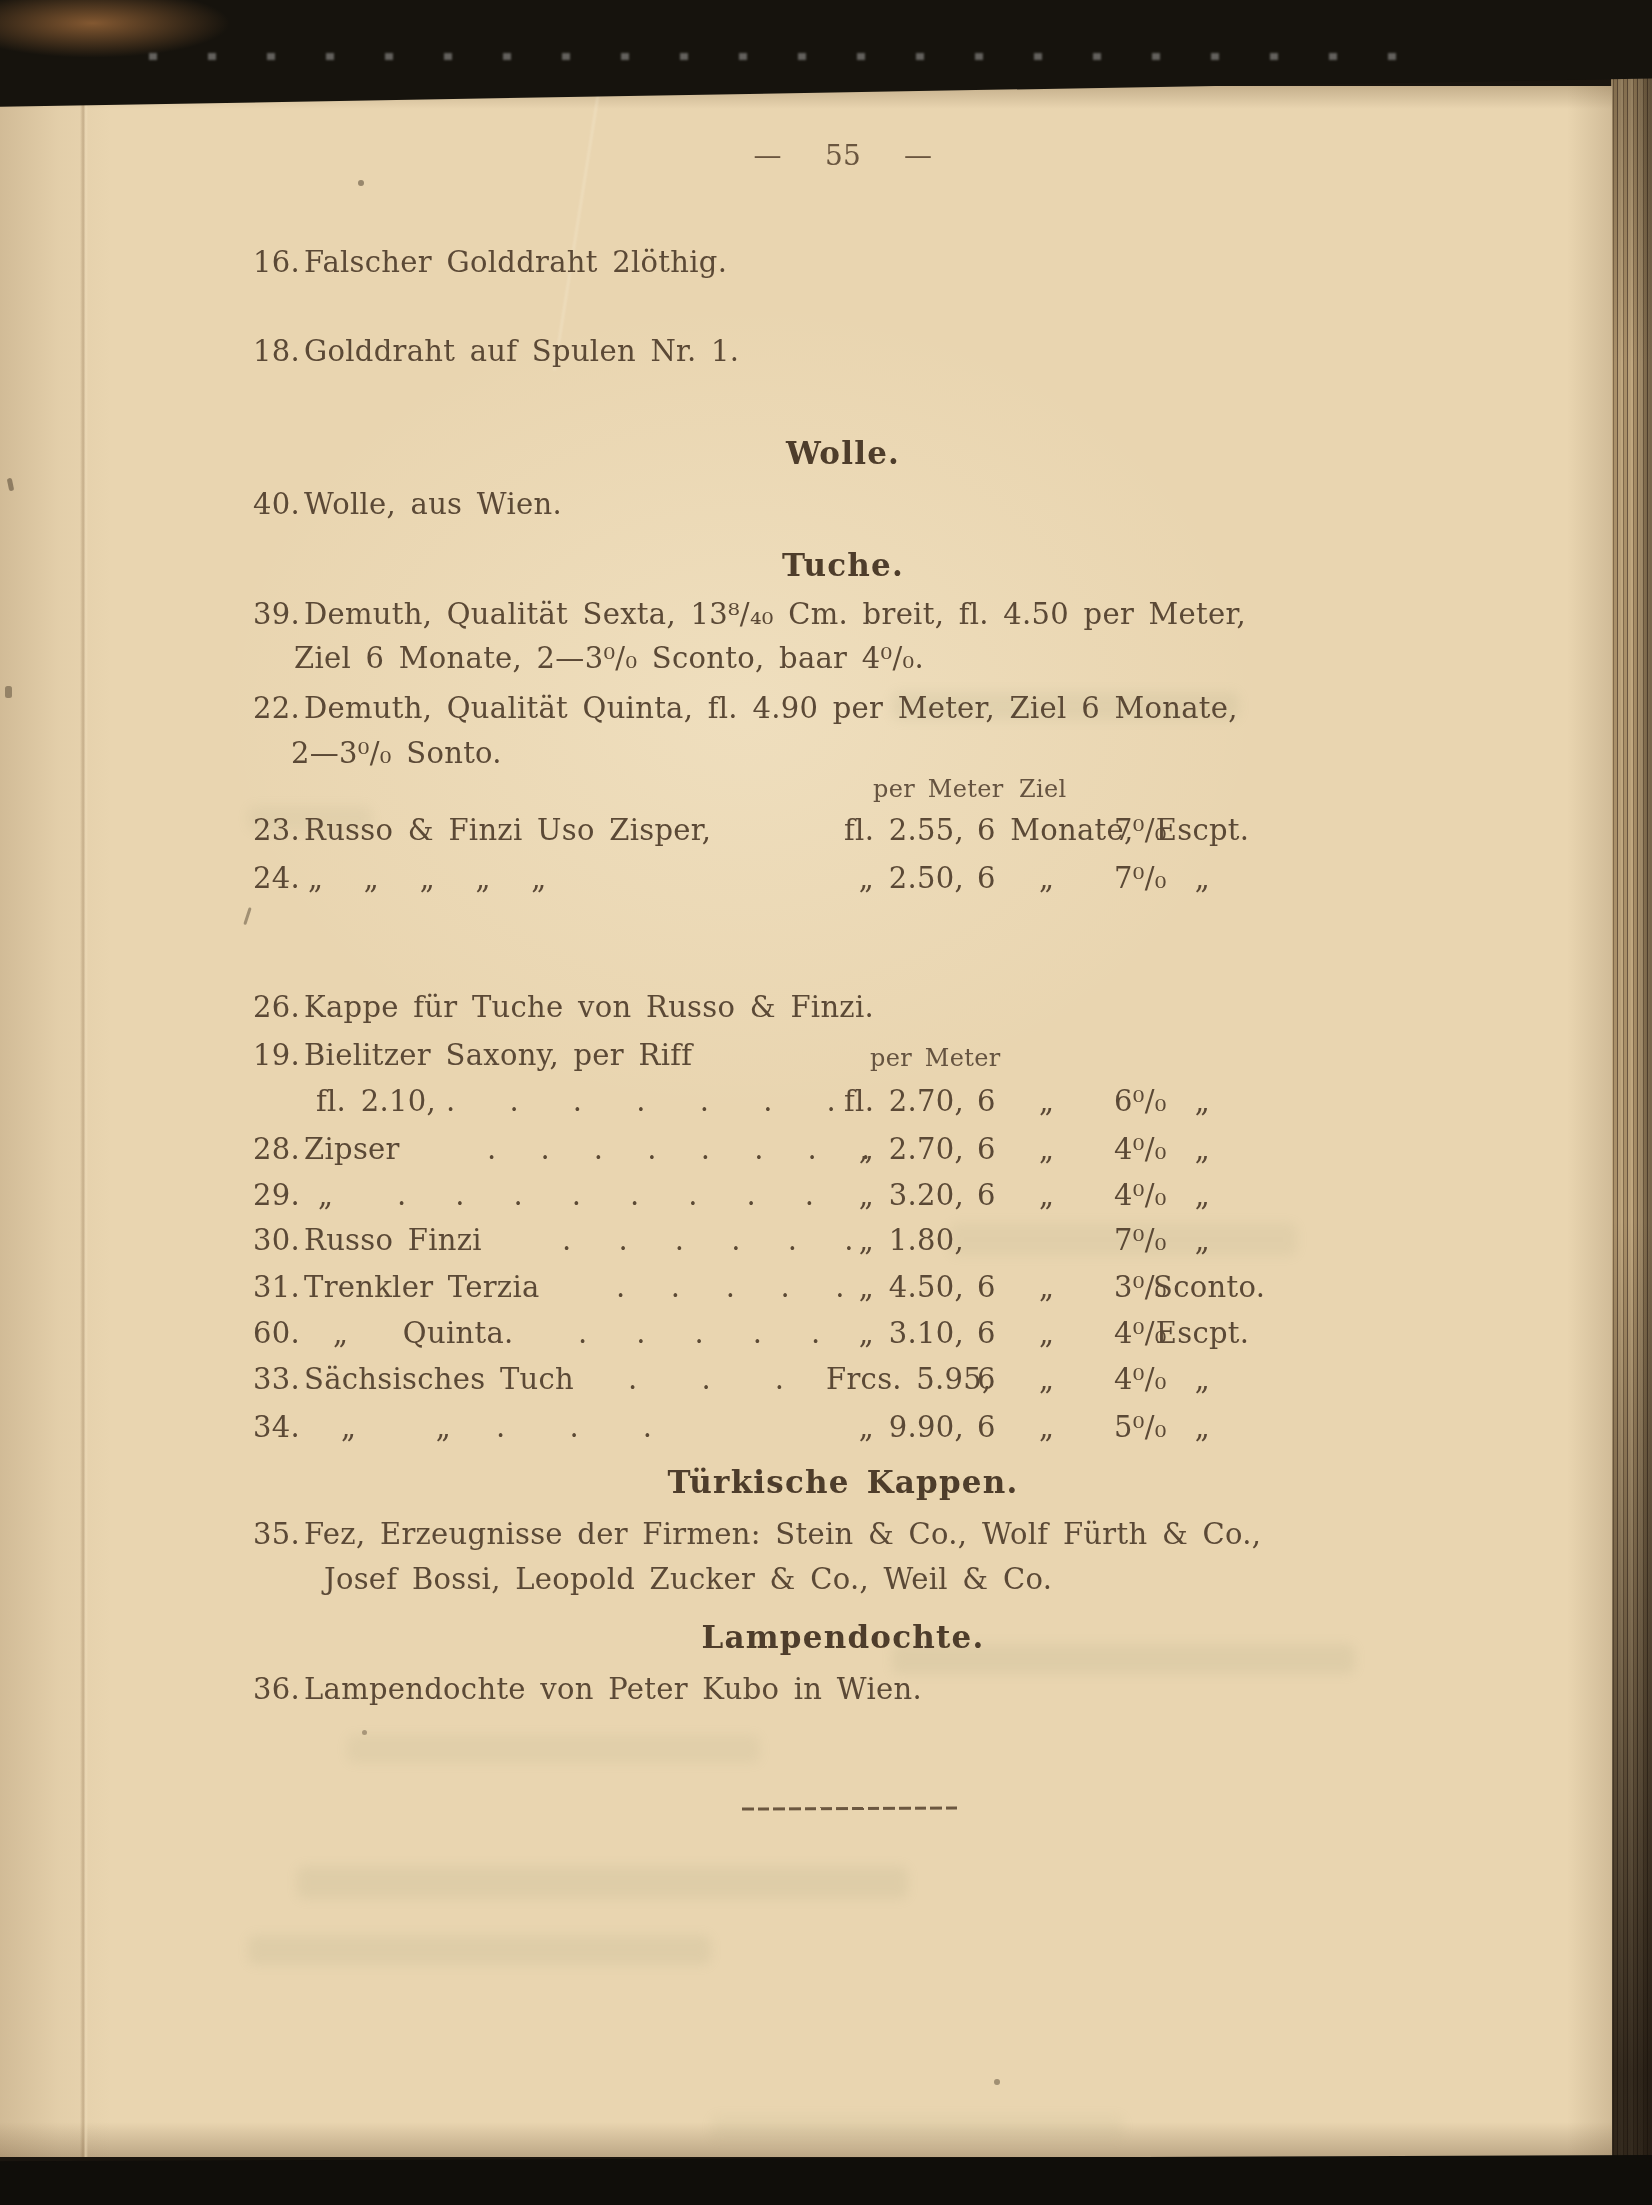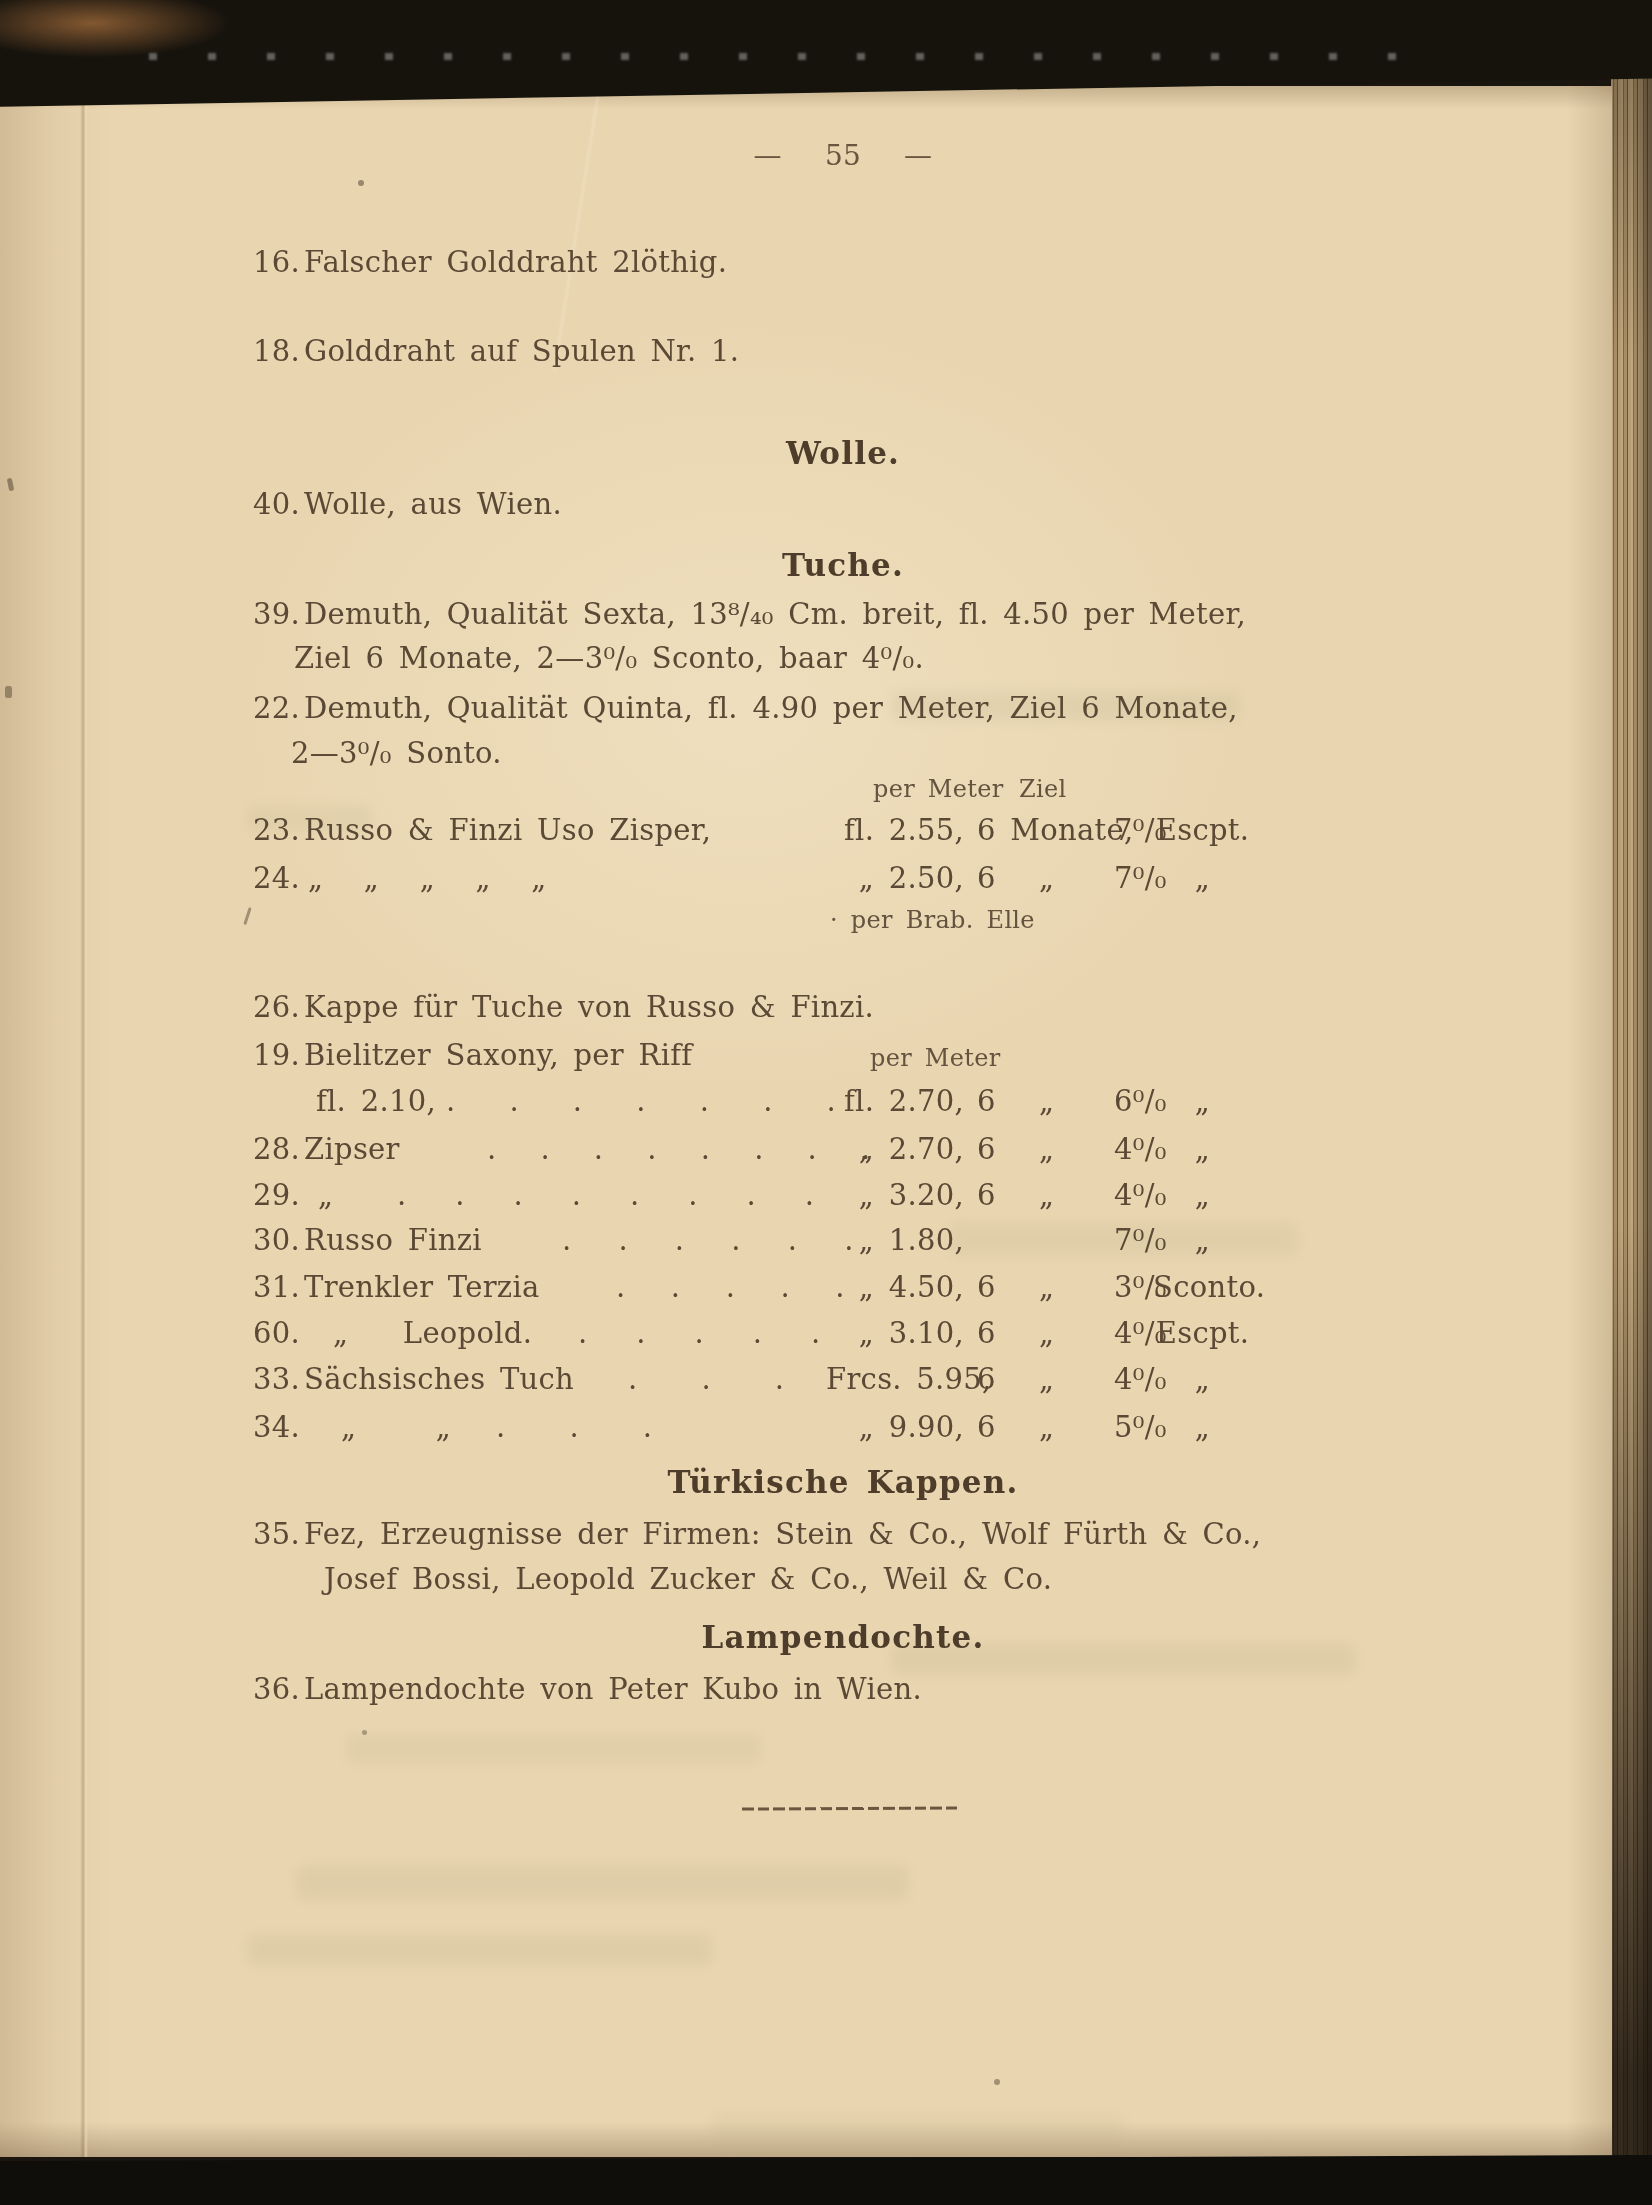--- a/index.html
+++ b/index.html
@@ -135,23 +135,20 @@
   </div>
   <div class="ln" style="top:861px">
     <span class="at" style="left:253px">24.</span>
     <span class="at" style="left:308px;word-spacing:31px">„ „ „ „ „</span>
     <span class="at price">„ 2.50,</span>
     <span class="at" style="left:977px">6</span>
     <span class="at" style="left:1039px">„</span>
     <span class="at" style="left:1114px">7⁰/₀</span>
     <span class="at disc">„</span>
   </div>
-  <div class="ln small" style="top:906px">
-    <span class="at" style="left:830px">· per Brab. Elle</span>
-  </div>
   <div class="ln" style="top:990px">
     <span class="at" style="left:253px">26.</span>
     <span class="at" style="left:304px">Kappe für Tuche von Russo &amp; Finzi.</span>
   </div>
 
   <div class="ln" style="top:1038px">
     <span class="at" style="left:253px">19.</span>
     <span class="at" style="left:304px">Bielitzer Saxony, per Riff</span>
     <span class="at small" style="left:870px;top:5.8px">per Meter</span>
   </div>
@@ -198,21 +195,21 @@
     <span class="at" style="left:304px">Trenkler Terzia</span>
     <span class="at dots" style="left:616px;letter-spacing:15.7px">. . . . .</span>
     <span class="at price">„ 4.50,</span>
     <span class="at" style="left:977px">6</span>
     <span class="at" style="left:1039px">„</span>
     <span class="at" style="left:1114px">3⁰/₀</span>
     <span class="at disc">Sconto.</span>
   </div>
   <div class="ln" style="top:1316px">
     <span class="at" style="left:253px">60.</span>
-    <span class="at" style="left:333px;word-spacing:45px">„ Leopold.</span>
+    <span class="at" style="left:333px;word-spacing:45px">„ Quinta.</span>
     <span class="at dots" style="left:578px;letter-spacing:17.4px">. . . . .</span>
     <span class="at price">„ 3.10,</span>
     <span class="at" style="left:977px">6</span>
     <span class="at" style="left:1039px">„</span>
     <span class="at" style="left:1114px">4⁰/₀</span>
     <span class="at disc">Escpt.</span>
   </div>
   <div class="ln" style="top:1362px">
     <span class="at" style="left:253px">33.</span>
     <span class="at" style="left:304px">Sächsisches Tuch</span>

